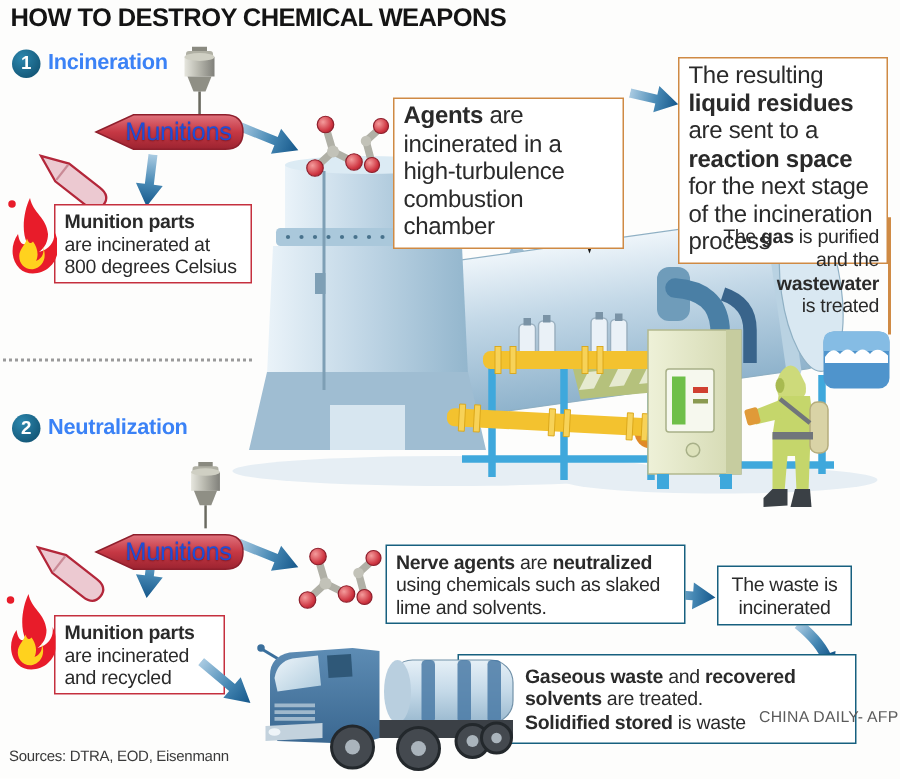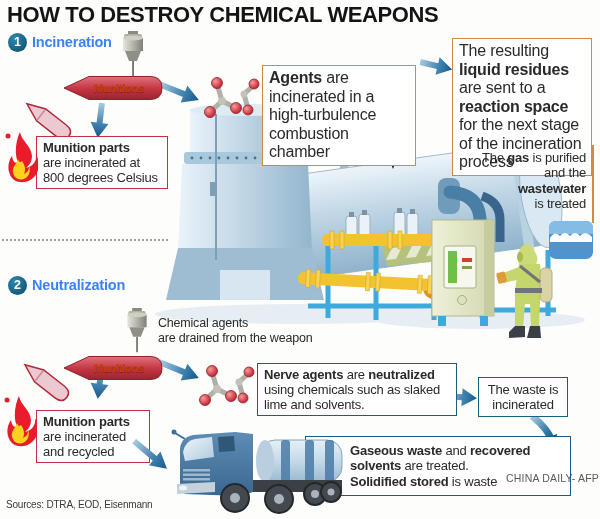--- a/index.html
+++ b/index.html
@@ -1,33 +1,33 @@
 <!DOCTYPE html>
 <html><head>
 <meta charset="utf-8">
 <style>
   html,body{margin:0;padding:0;}
   body{font-family:"Liberation Sans", sans-serif; background:#ffffff;}
   #stage{position:relative;width:600px;height:519px;background:#fdfdfc;overflow:hidden;
          font-family:"Liberation Sans", sans-serif;color:#2a2a2a;}
   .abs{position:absolute;}
   b{font-weight:bold;}
-  .title{font-size:22px;font-weight:800;letter-spacing:-0.4px;color:#141414;white-space:nowrap;}
+  .title{font-size:17px;font-weight:800;letter-spacing:-0.4px;color:#141414;white-space:nowrap;}
   .badge{width:19px;height:19px;border-radius:50%;background:radial-gradient(circle at 35% 30%, #2c87ae, #0d4a68);
          color:#fff;font-size:12.5px;font-weight:bold;text-align:center;line-height:19px;}
   .steplabel{font-size:14.5px;font-weight:bold;color:#3b82f6;letter-spacing:-0.2px;}
   .note{font-size:12.5px;line-height:1.16;letter-spacing:-0.2px;}
   .box{background:#fff;font-size:16px;line-height:1.16;letter-spacing:-0.2px;padding:3px 6px;}
   .box.red{border:1.6px solid #c5303e;font-size:13px;}
   .box.orange{border:1.6px solid #cf8a44;}
   .box.blue{border:1.6px solid #17607f;font-size:13px;}
   .gasnote{font-size:13px;line-height:1.18;text-align:right;letter-spacing:-0.2px;}
   .oline{background:#cf8a44;}
   .munitions-label{position:absolute;left:12px;top:0;right:0;bottom:0;text-align:center;
-      color:#c2410c;font-weight:bold;font-size:11px;line-height:28px;letter-spacing:-0.2px;
+      color:#1d4ed8;font-weight:normal;font-size:17px;line-height:28px;letter-spacing:-0.2px;
       text-shadow:0 1px 1px rgba(80,0,10,.45);}
   .dotted{border-top:2px dotted #9a9a9a;height:0;}
   .src{font-size:10px;color:#3a3a3a;letter-spacing:-0.2px;}
   .credit{font-size:10.5px;color:#5a5a5a;letter-spacing:0.2px;}
   .z1{z-index:1}.z2{z-index:2}.z3{z-index:3}.z4{z-index:4}.z5{z-index:5}.z6{z-index:6}
 </style>
 </head>
 <body>
 
 <div id="stage">
@@ -320,24 +320,20 @@
   <div class="abs steplabel z4" style="left:32px;top:277px">Neutralization</div>
 
   <svg class="abs z2" style="left:120px;top:308px" width="34" height="50" viewBox="0 0 34 52">
     <rect x="12" y="0" width="10" height="4" fill="#8a8a80"></rect>
     <rect x="8" y="3" width="18" height="5" rx="2" fill="#b0b0a4"></rect>
     <rect x="7" y="7" width="20" height="13" fill="url(#metalg)"></rect>
     <ellipse cx="17" cy="7" rx="10" ry="2.6" fill="#cfcfc3"></ellipse>
     <path d="M9,20 L25,20 L21,30 L13,30 Z" fill="#8f8f85"></path>
     <rect x="16.2" y="30" width="1.7" height="16" fill="#6a6a60"></rect>
   </svg>
-  <div class="abs note z3" style="left:158px;top:316px">
-    <div>Chemical agents</div>
-    <div>are drained from the weapon</div>
-  </div>
 
   <div class="abs z4" style="left:62px;top:354px;width:102px;height:28px">
     <svg width="102" height="28" viewBox="0 0 102 28">
       <path d="M2,14 L27,2.5 H88 Q100,2.5 100,14 Q100,25.5 88,25.5 H27 Z" fill="url(#redg)" stroke="#8e1f2c" stroke-width="1"></path>
     </svg>
     <span class="munitions-label">Munitions</span>
   </div>
 
   <svg class="abs z3" style="left:159px;top:351px;transform:rotate(22deg);transform-origin:0 50%" width="44" height="22">
     <path d="M0,8 L27,8 L27,2 L43,11 L27,20 L27,14 L0,14 Z" fill="url(#ag-r)"></path>

